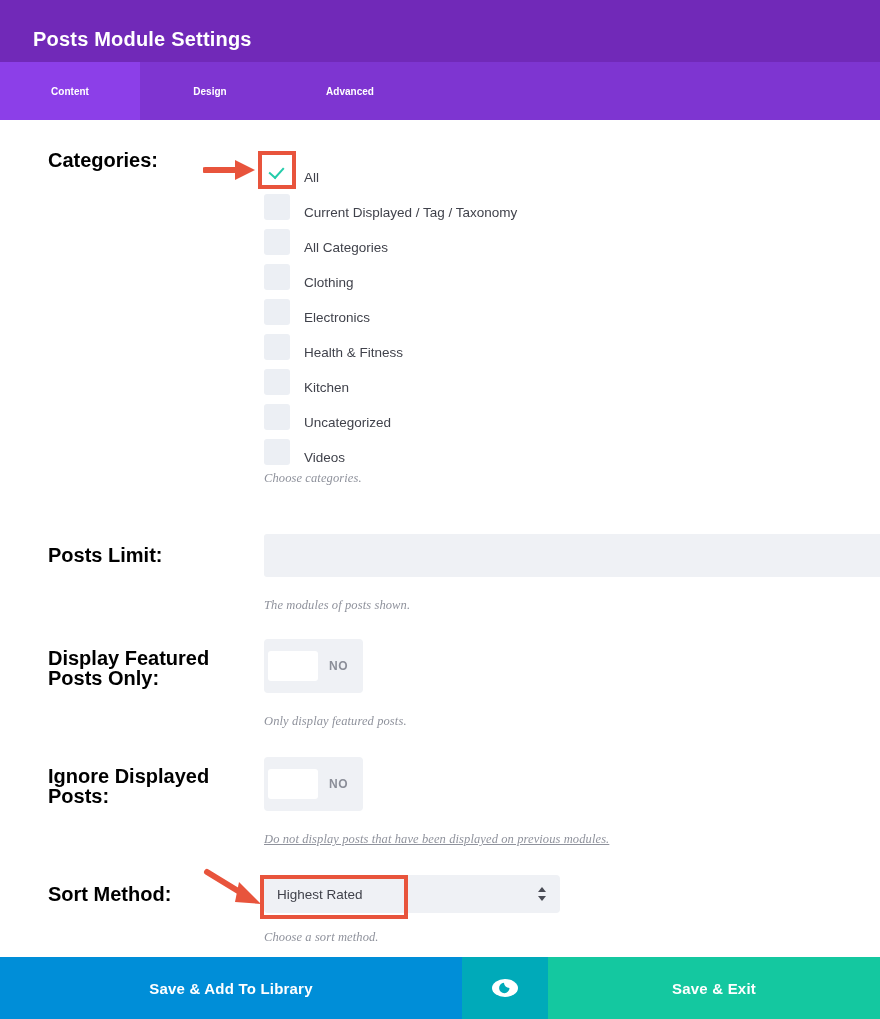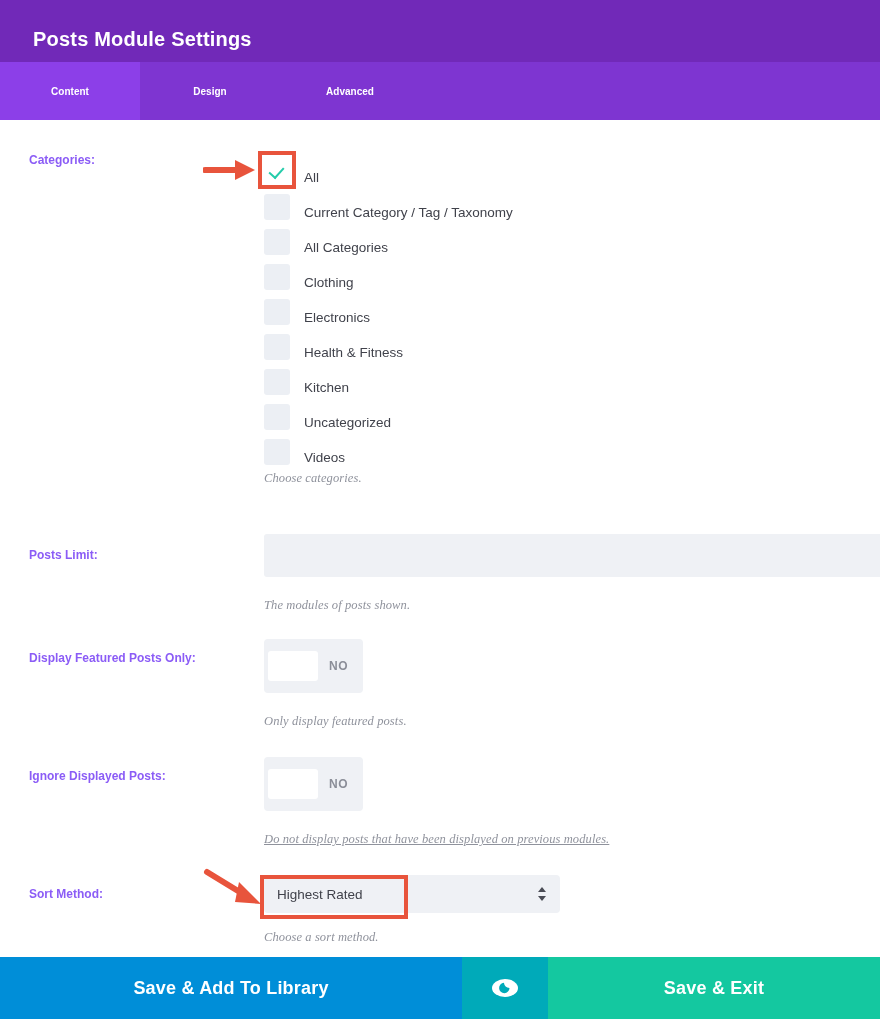--- a/index.html
+++ b/index.html
@@ -61,24 +61,24 @@
     background: #ffffff;
   }
 
   .field-row {
     position: absolute;
     left: 0;
     right: 0;
   }
   .field-label {
     position: absolute;
-    left: 29px;
+    left: 48px;
     width: 200px;
-    color: #8b5cf6;
-    font-size: 12px;
+    color: #000000;
+    font-size: 20px;
     font-weight: 700;
     line-height: 20px;
   }
   .field-control {
     position: absolute;
     left: 264px;
     right: 0;
   }
   .field-desc {
     color: #8f929c;
@@ -240,21 +240,21 @@
     bottom: 0;
     width: 880px;
     height: 62px;
     display: flex;
   }
   .action-btn {
     display: flex;
     align-items: center;
     justify-content: center;
     color: #ffffff;
-    font-size: 18px;
+    font-size: 15px;
     font-weight: 700;
     cursor: pointer;
     letter-spacing: 0.2px;
   }
   .action-save-library { background: #008ed8; width: 462px; }
   .action-history { background: #00aab9; width: 86px; }
   .action-save-exit { background: #14c8a0; flex: 1; }
 </style>
 </head>
 <body>
@@ -276,21 +276,21 @@
     <div class="field-control">
       <div class="checkbox-list">
 
         <div class="checkbox-item">
           <span class="checkbox-box checked"></span>
           <span class="checkbox-label">All</span>
         </div>
 
         <div class="checkbox-item">
           <span class="checkbox-box"></span>
-          <span class="checkbox-label">Current Category / Tag / Taxonomy</span>
+          <span class="checkbox-label">Current Displayed / Tag / Taxonomy</span>
         </div>
 
         <div class="checkbox-item">
           <span class="checkbox-box"></span>
           <span class="checkbox-label">All Categories</span>
         </div>
 
         <div class="checkbox-item">
           <span class="checkbox-box"></span>
           <span class="checkbox-label">Clothing</span>

